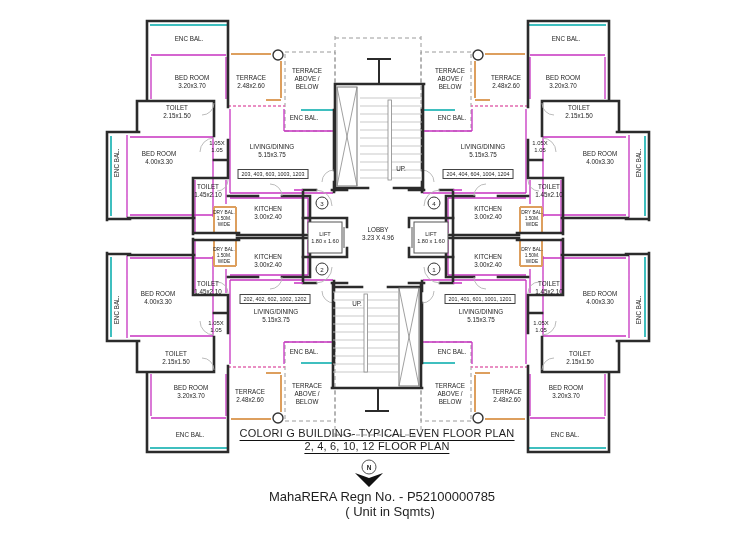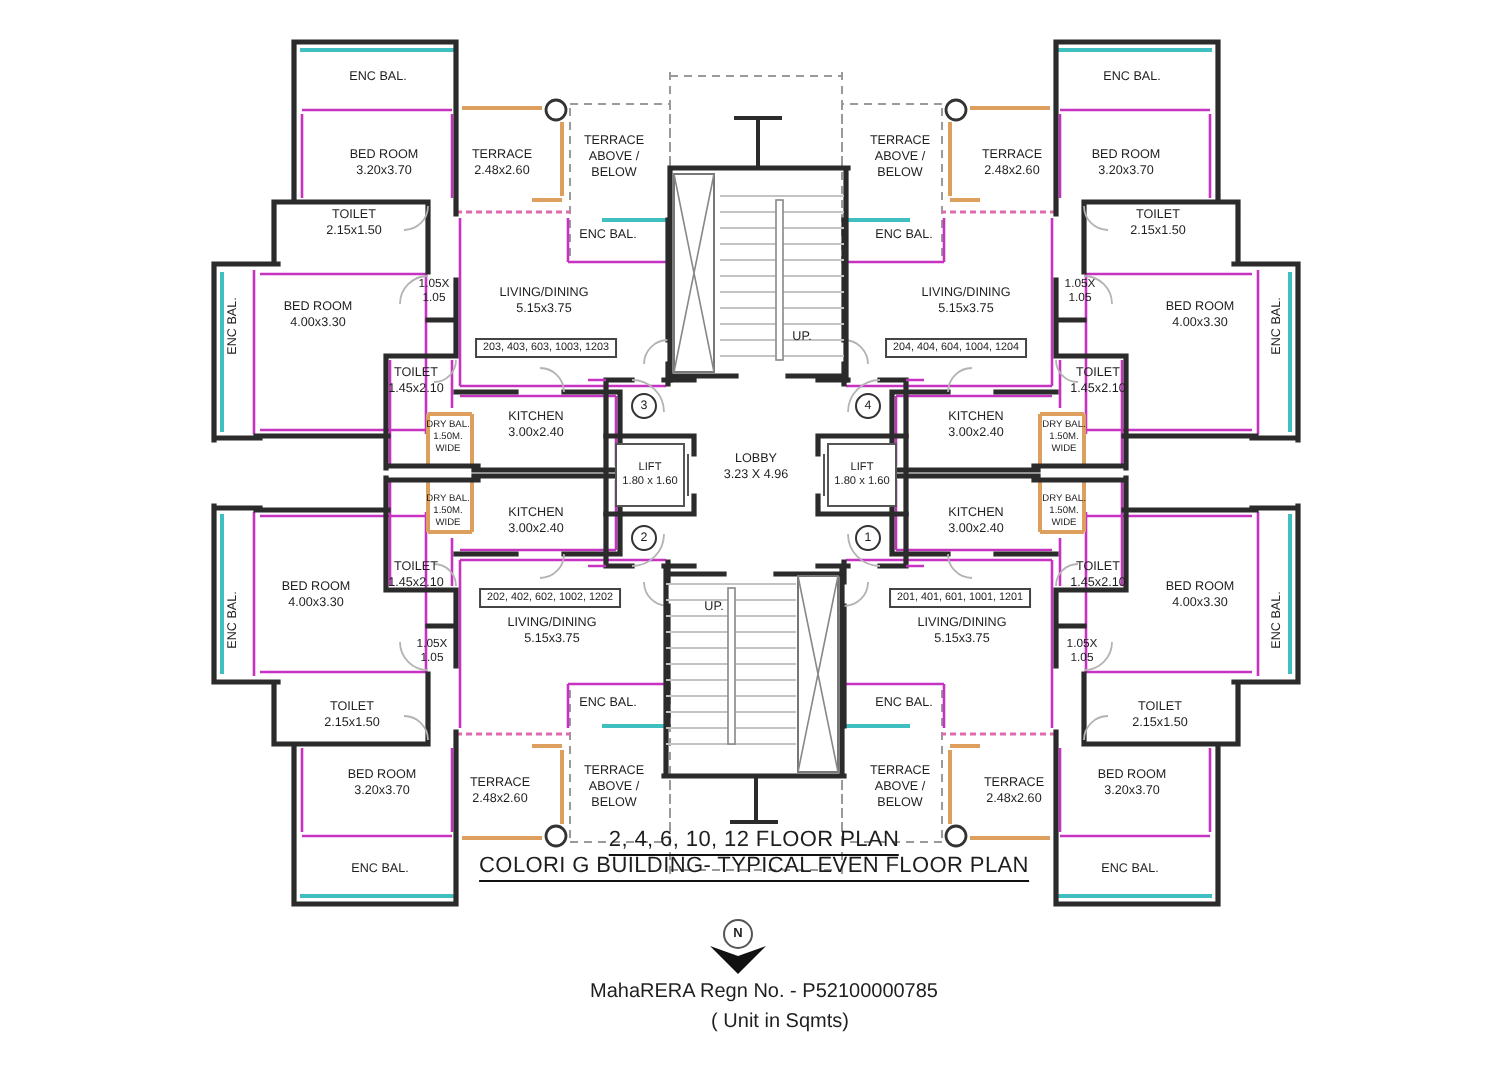--- a/index.html
+++ b/index.html
@@ -30,21 +30,21 @@
   .wrap{white-space:normal;width:46px;}
   .tiny{font-size:4.8px;white-space:normal;width:25px;line-height:1.2;}
   .pass{font-size:5.9px;white-space:normal;width:27px;}
   .ubox{position:absolute;transform:translate(-50%,-50%);border:1px solid #444;background:#fff;
         padding:1px 3px;font-size:5.4px;white-space:nowrap;}
   .circ{position:absolute;transform:translate(-50%,-50%);width:11px;height:11px;border:1px solid #333;
         border-radius:50%;background:#fff;display:flex;align-items:center;justify-content:center;
         font-size:6.2px;}
   .title{position:absolute;transform:translate(-50%,-50%);font-weight:normal;font-size:11px;
          white-space:nowrap;border-bottom:1.2px solid #111;padding-bottom:1px;letter-spacing:.2px;}
-  .foot{position:absolute;transform:translate(-50%,-50%);font-size:10px;white-space:nowrap;}
+  .foot{position:absolute;transform:translate(-50%,-50%);font-size:13px;white-space:nowrap;}
   .north-n{position:absolute;transform:translate(-50%,-50%);font-size:6.5px;font-weight:bold;}
 </style>
 </head>
 <body>
 
 <div id="canvas">
 
 <svg width="755" height="535" viewBox="0 0 755 535">
   <defs>
     <g id="unit">
@@ -297,19 +297,19 @@
   <div class="lbl" style="left:401px;top:169px">UP.</div>
   <div class="lbl" style="left:357px;top:304px">UP.</div>
   <div class="circ" style="left:322px;top:203px">3</div>
   <div class="circ" style="left:434px;top:203px">4</div>
   <div class="circ" style="left:322px;top:269px">2</div>
   <div class="circ" style="left:434px;top:269px">1</div>
 </div>
 
 <div>
   <div class="title" style="left:377px;top:434px">COLORI G BUILDING- TYPICAL EVEN FLOOR PLAN</div>
-  <div class="title" style="left:377px;top:421px">2, 4, 6, 10, 12 FLOOR PLAN</div>
+  <div class="title" style="left:377px;top:447px">2, 4, 6, 10, 12 FLOOR PLAN</div>
   <div class="north-n" style="left:369px;top:467px">N</div>
   <div class="foot" style="left:382px;top:496px">MahaRERA Regn No. - P52100000785</div>
   <div class="foot" style="left:390px;top:511px">( Unit in Sqmts)</div>
 </div>
 
 </div>
 
 </body></html>

